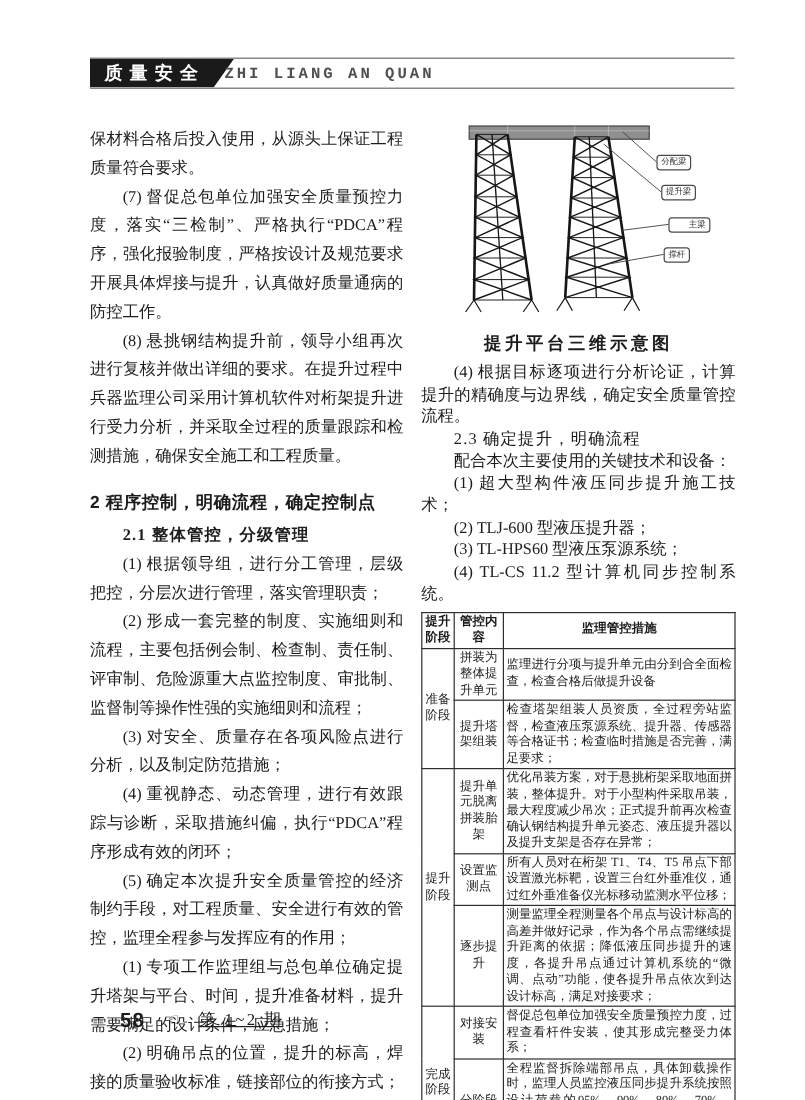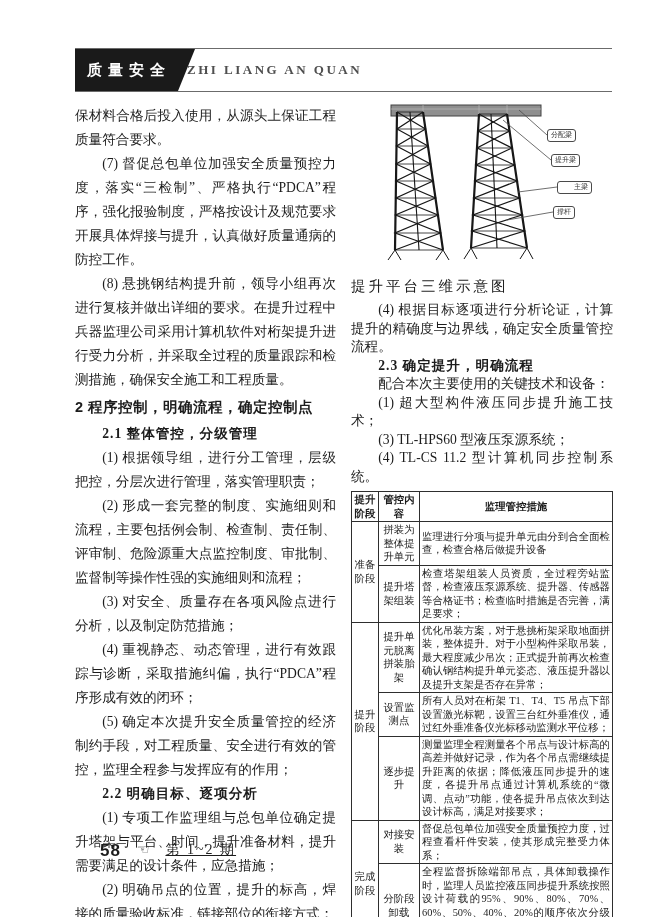--- a/index.html
+++ b/index.html
@@ -8,65 +8,65 @@
     width: 671px; height: 917px;
     font-family: "Liberation Serif", "DejaVu Serif", serif;
     color: #1c1c1c;
     position: relative;
     overflow: hidden;
   }
   .page { position:absolute; inset:0; background:#fff; }
 
   
   .header-band {
-    position:absolute; left:75px; top:48px; width:537px; height:44px;
+    position:absolute; left:75px; top:48px; width:537px; height:26px;
     border-top:1.2px solid #6b6b6b; border-bottom:1.2px solid #6b6b6b;
   }
   .badge {
     position:absolute; left:0; top:0; height:100%;
     background:#1a1a1a; color:#fff;
     display:flex; align-items:center;
     padding:0 24px 0 12px;
     clip-path: polygon(0 0, 100% 0, calc(100% - 17px) 100%, 0 100%);
     font-family:"Liberation Sans", sans-serif;
     font-weight:bold; font-size:15px; letter-spacing:6px;
   }
   .pinyin {
     position:absolute; left:112px; top:0; height:100%;
     display:flex; align-items:center;
-    color:#4f4f4f; font-weight:bold; font-size:13px; letter-spacing:2.5px;
+    color:#4f4f4f; font-weight:bold; font-size:13px; letter-spacing:2.5px;font-family:Liberation Mono, monospace;
   }
 
   
   .col-left  { position:absolute; left:75px;  top:104px; width:261px; }
   .col-right { position:absolute; left:351px; top:102px; width:262px; }
 
   .bp { font-size:13.6px; line-height:24px; text-align:justify; text-indent:2em; }
   .bp.cont { text-indent:0; }
   .bp.h2 {
     font-family:"Liberation Sans", sans-serif;
     font-weight:bold; font-size:14.5px; text-indent:0;
-    margin-top:3px; margin-bottom:3px; letter-spacing:0.5px;
+    margin-top:15px; margin-bottom:3px; letter-spacing:0.5px;
   }
   .bp.h3 { font-weight:bold; letter-spacing:1px; }
 
   .rp { font-size:13.6px; line-height:18.5px; text-align:justify; text-indent:2em; }
-  .rp.h3 { font-weight:bold; letter-spacing:1px; }
+  .rp.h3 { font-weight:normal; letter-spacing:1px; }
 
   
   .figure { position:relative; width:262px; height:172px; }
   .figure svg { position:absolute; inset:0; }
   .callout {
     position:absolute; height:13px;
     border:1px solid #4a4a4a; border-radius:3px; background:#fff;
     font-size:7px; line-height:11px; padding:0 3px;
     color:#333; white-space:nowrap;
   }
   .caption {
-    width:262px; text-align:left; font-weight:normal;
+    width:262px; text-align:center; font-weight:bold;
     font-size:14.5px; letter-spacing:3px; margin:3px 0 5px 0;
   }
 
   
   table.ctrl {
     border-collapse:collapse; width:262px; margin-top:5px;
     font-size:10.4px; line-height:13.5px; table-layout:fixed;
   }
   table.ctrl th, table.ctrl td {
     border:1px solid #2e2e2e; padding:1px 2px; vertical-align:middle;
@@ -104,21 +104,20 @@
     <p class="bp cont">保材料合格后投入使用，从源头上保证工程质量符合要求。</p>
     <p class="bp">(7) 督促总包单位加强安全质量预控力度，落实“三检制”、严格执行“PDCA”程序，强化报验制度，严格按设计及规范要求开展具体焊接与提升，认真做好质量通病的防控工作。</p>
     <p class="bp">(8) 悬挑钢结构提升前，领导小组再次进行复核并做出详细的要求。在提升过程中兵器监理公司采用计算机软件对桁架提升进行受力分析，并采取全过程的质量跟踪和检测措施，确保安全施工和工程质量。</p>
     <p class="bp h2">2 程序控制，明确流程，确定控制点</p>
     <p class="bp h3">2.1 整体管控，分级管理</p>
     <p class="bp">(1) 根据领导组，进行分工管理，层级把控，分层次进行管理，落实管理职责；</p>
     <p class="bp">(2) 形成一套完整的制度、实施细则和流程，主要包括例会制、检查制、责任制、评审制、危险源重大点监控制度、审批制、监督制等操作性强的实施细则和流程；</p>
     <p class="bp">(3) 对安全、质量存在各项风险点进行分析，以及制定防范措施；</p>
     <p class="bp">(4) 重视静态、动态管理，进行有效跟踪与诊断，采取措施纠偏，执行“PDCA”程序形成有效的闭环；</p>
     <p class="bp">(5) 确定本次提升安全质量管控的经济制约手段，对工程质量、安全进行有效的管控，监理全程参与发挥应有的作用；</p>
-    <p class="bp h3">2.2 明确目标、逐项分析</p>
     <p class="bp">(1) 专项工作监理组与总包单位确定提升塔架与平台、时间，提升准备材料，提升需要满足的设计条件，应急措施；</p>
     <p class="bp">(2) 明确吊点的位置，提升的标高，焊接的质量验收标准，链接部位的衔接方式；</p>
 
   </div>
 
   <div class="col-right">
 
     <div class="figure">
       <svg viewBox="0 0 262 172" width="262" height="172">
 
@@ -154,20 +153,21 @@
       <div class="callout" style="left:200px; top:52px;">提升梁</div>
       <div class="callout" style="left:206px; top:79px;padding-left:16px;">主梁</div>
       <div class="callout" style="left:202px; top:104px;">撑杆</div>
     </div>
     <div class="caption">提升平台三维示意图</div>
 
     <p class="rp">(4) 根据目标逐项进行分析论证，计算提升的精确度与边界线，确定安全质量管控流程。</p>
     <p class="rp h3">2.3 确定提升，明确流程</p>
     <p class="rp">配合本次主要使用的关键技术和设备：</p>
     <p class="rp">(1) 超大型构件液压同步提升施工技术；</p>
+    <p class="rp">(2) TLJ-600 型液压提升器；</p>
     <p class="rp">(3) TL-HPS60 型液压泵源系统；</p>
     <p class="rp">(4) TL-CS 11.2 型计算机同步控制系统。</p>
 
     <table class="ctrl">
       <tbody>
           <tr>
         <th class="c-stage">提升阶段</th>
         <th class="c-content">管控内容</th>
         <th class="c-measure">监理管控措施</th>
       </tr>

